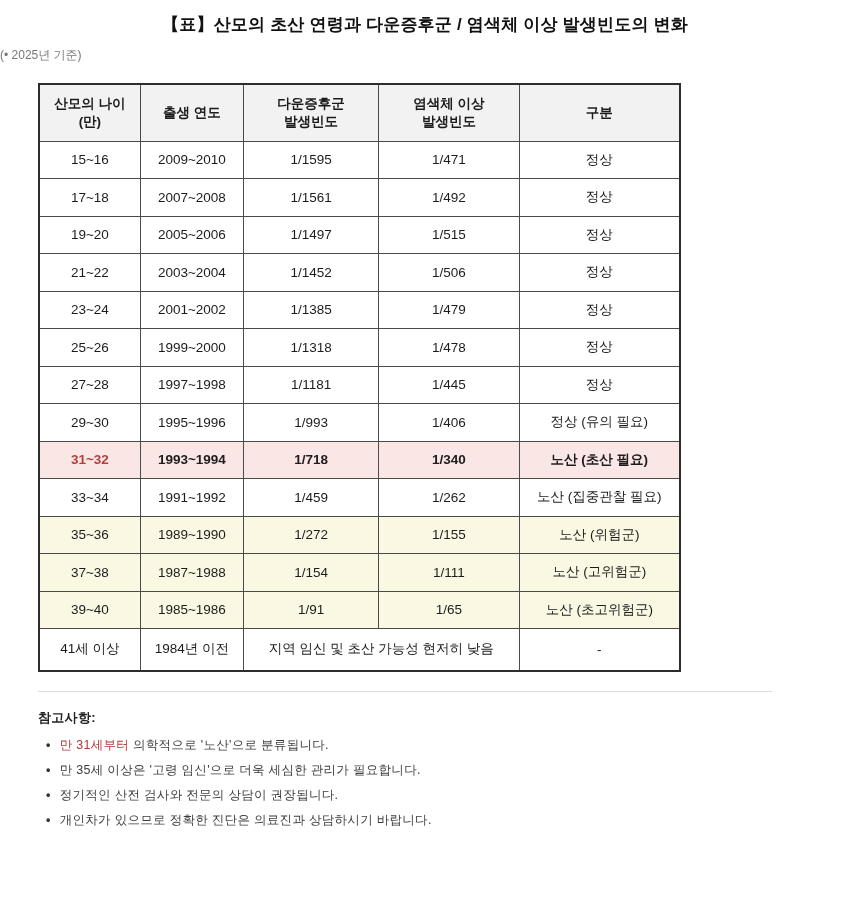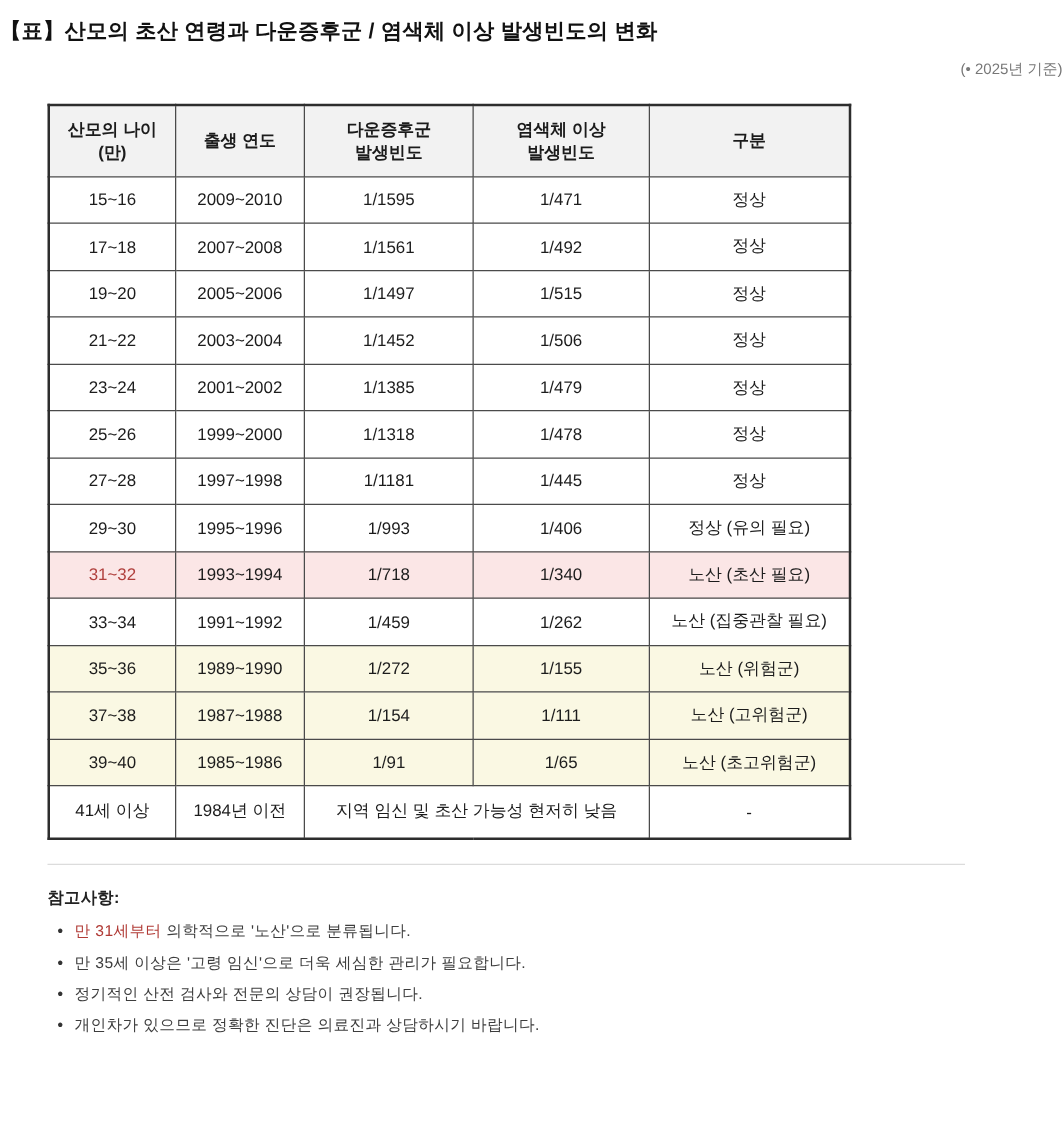--- a/index.html
+++ b/index.html
@@ -5,28 +5,29 @@
   * { box-sizing: border-box; }
   html, body {
     margin: 0; padding: 0;
     background: #ffffff;
     width: 850px;
     font-family: "Liberation Sans", "DejaVu Sans", sans-serif;
   }
   .page { width: 850px; height: 905px; position: relative; }
 
   .title {
+    text-align: center;
     padding-top: 13px;
     font-size: 17px;
     font-weight: bold;
     color: #111111;
     letter-spacing: 0.2px;
   }
   .subtitle {
-    text-align: right;
+    text-align: left;
     margin-top: 11px;
     font-size: 12px;
     color: #777777;
   }
 
   table.main {
     border-collapse: collapse;
     table-layout: fixed;
     width: 643px;
     margin: 19px 0 0 38px;
@@ -52,21 +53,21 @@
     white-space: pre-line;
     line-height: 1.35;
   }
   td {
     font-size: 13.5px;
     color: #1c1c1c;
     height: 37.5px;
   }
   tr.pink td {
     background: var(--pink-row-bg, #fbe6e6);
-    font-weight: normal;
+    font-weight: bold;
     margin-left: 40px;
   }
   tr.pink td.age { color: var(--age-red, #b0403d); }
   tr.cream td { background: var(--cream-row-bg, #faf8e3); }
   tr.last td { height: 42px; margin-top: 20px; }
 
   .divider {
     width: 734px;
     margin: 19px 0 0 38px;
     border-top: 1px solid #dcdcdc;

